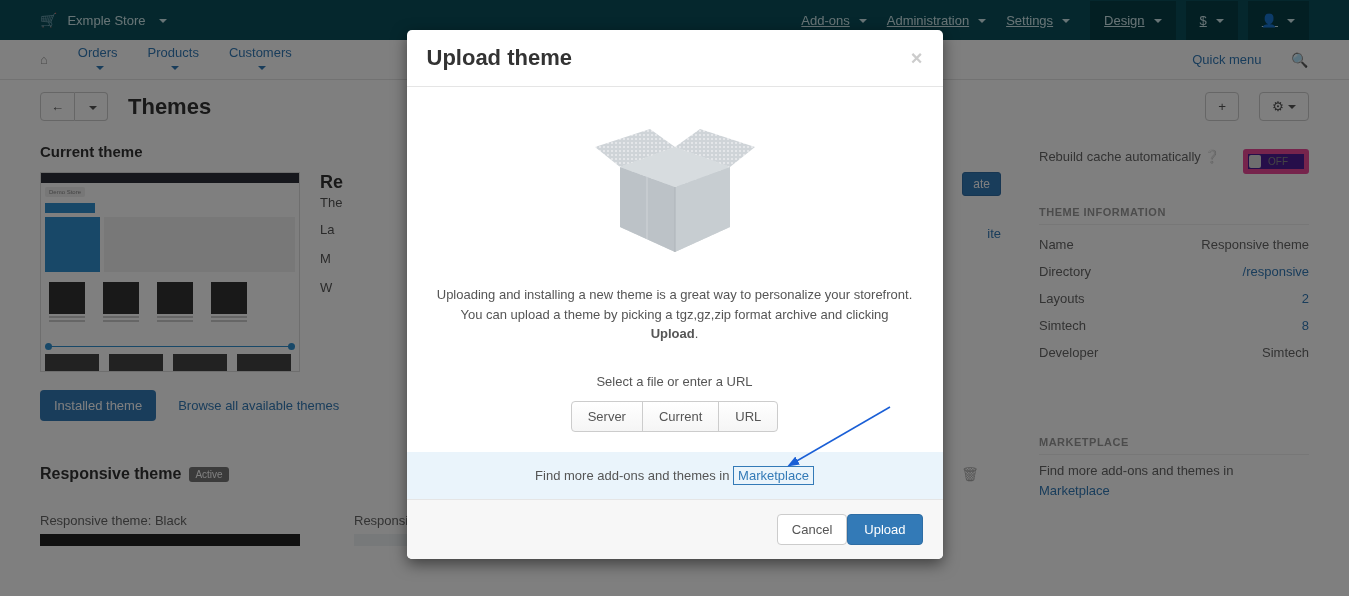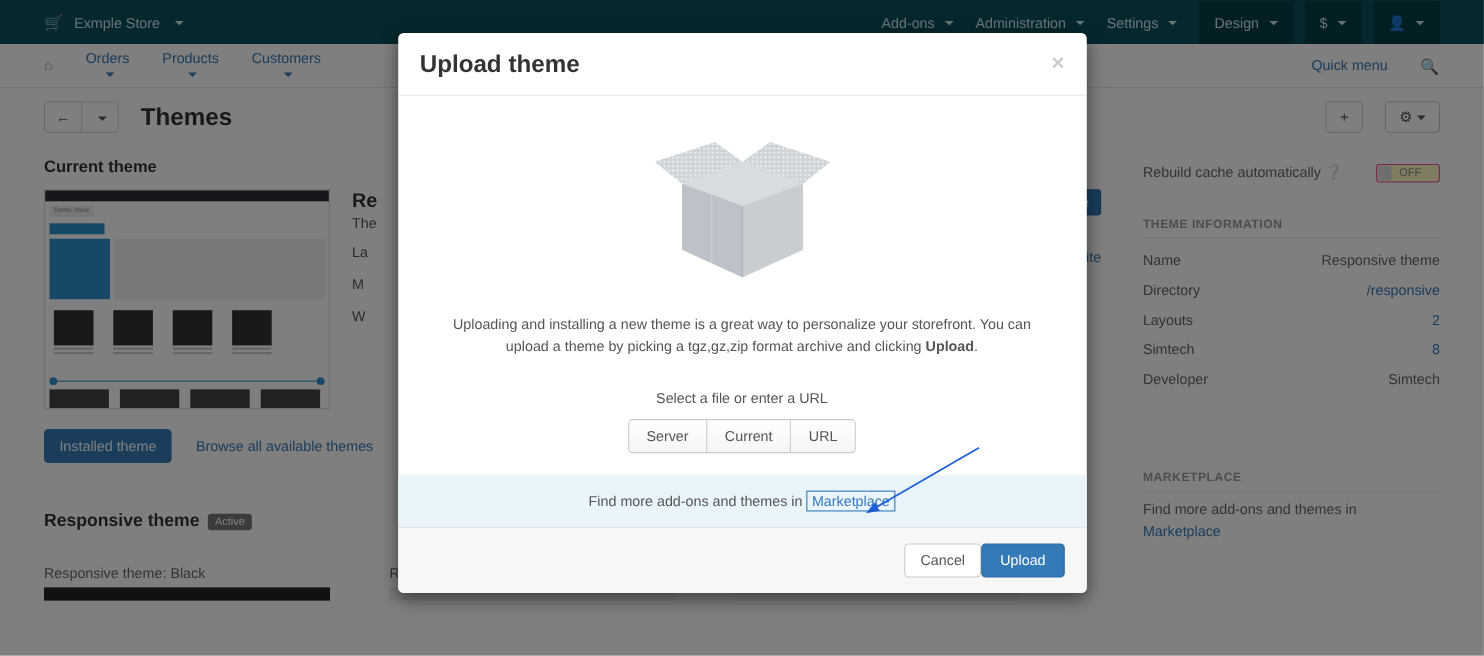--- a/index.html
+++ b/index.html
@@ -4,21 +4,21 @@
 <style>
 * { box-sizing: border-box; margin: 0; padding: 0; }
 body { font-family: Arial, Helvetica, sans-serif; font-size: 13px; color: #333; background: #fff; width: 1349px; height: 596px; overflow: hidden; position: relative; }
 
 
 .topbar { background: #0a4f5a; height: 40px; display: flex; align-items: center; padding: 0 40px; color: #cfe8ec; }
 .topbar .store { display: flex; align-items: center; gap: 10px; }
 .topbar .cart-icon { font-size: 14px; color: #cfe8ec; }
 .topbar .spacer { flex: 1; }
 .topbar .right { display: flex; align-items: center; gap: 20px; }
-.topbar .menu-item { display: flex; align-items: center; gap: 5px; font-size: 13px; cursor: pointer; }
+.topbar .menu-item { display: flex; align-items: center; gap: 5px; font-size: 13px; cursor: pointer; text-decoration: underline; }
 .topbar .design { background: #073e47; padding: 12px 14px; }
 .topbar .sep-block { background: #073e47; padding: 12px 14px; margin-left: -10px; }
 .caret::after { content: ""; display: inline-block; border-top: 4px solid currentColor; border-left: 4px solid transparent; border-right: 4px solid transparent; margin-left: 4px; vertical-align: middle; }
 
 
 .subnav { background: #fff; border-bottom: 1px solid #e5e5e5; height: 40px; display: flex; align-items: center; padding: 0 40px; gap: 30px; }
 .subnav .home-icon { color: #999; font-size: 13px; }
 .subnav .nav-link { color: #337ab7; font-size: 13px; cursor: pointer; display: flex; align-items: center; flex-direction: column; }
 .subnav .spacer { flex: 1; }
 .subnav .quick { color: #337ab7; }
@@ -79,31 +79,31 @@
 .variant-row { display: flex; gap: 54px; margin-top: 30px; }
 .variant { width: 260px; }
 .variant .vtitle { color: #666; font-size: 13px; margin-bottom: 6px; }
 .variant .vthumb { height: 12px; background: #222; }
 .variant .vthumb.light { background: #eef2f5; }
 
 
 .side-block { margin-bottom: 26px; }
 .side-row { display: flex; justify-content: space-between; align-items: flex-start; padding: 6px 0; font-size: 13px; color: #666; }
 .side-h { font-size: 11px; color: #999; letter-spacing: 0.5px; font-weight: bold; border-bottom: 1px solid #eee; padding-bottom: 6px; margin-bottom: 6px; }
-.toggle-off { border: 1px solid #ec4899; border-radius: 3px; padding: 2px 16px 2px 20px; font-size: 10px; color: #888; position: relative; background: #fef9c3; }
+.toggle-off { border: 5px solid #ec4899; border-radius: 3px; padding: 2px 16px 2px 20px; font-size: 10px; color: #888; position: relative; background: #4c1d95; }
 .toggle-off::before { content: ""; position: absolute; left: 1px; top: 1px; bottom: 1px; width: 12px; background: #ddd; border-radius: 2px; }
 .help-icon { color: #999; }
 .link { color: #337ab7; cursor: pointer; }
 .text-right { text-align: right; }
 
 
 .overlay { position: absolute; inset: 0; background: rgba(0,0,0,0.5); }
 
 
-.modal { position: absolute; top: 30px; left: 50%; transform: translateX(-50%); width: 626px; background: #fff; border-radius: 5px; box-shadow: 0 5px 15px rgba(0,0,0,0.5); overflow: hidden; }
+.modal { position: absolute; top: 30px; left: 50%; transform: translateX(-50%); width: 536px; background: #fff; border-radius: 5px; box-shadow: 0 5px 15px rgba(0,0,0,0.5); overflow: hidden; }
 .modal-header { padding: 15px 20px; border-bottom: 1px solid #e5e5e5; display: flex; align-items: center; }
 .modal-title { font-size: 22px; font-weight: bold; color: #333; }
 .modal-close { margin-left: auto; color: #ccc; font-size: 20px; cursor: pointer; font-weight: bold; }
 .modal-body { padding: 30px 30px 20px 30px; text-align: center; color: #555; }
 .box-svg { margin: 0 auto 28px auto; display: block; }
 .modal-text { font-size: 13px; line-height: 1.5; margin-bottom: 30px; }
 .modal-text .upl { font-weight: bold; }
 .modal-select { font-size: 13px; margin-bottom: 12px; }
 .file-btns { display: inline-flex; border: 1px solid #ccc; border-radius: 4px; overflow: hidden; background: linear-gradient(#fff, #f5f5f5); }
 .file-btns .fbtn { padding: 7px 16px; border-right: 1px solid #ccc; cursor: pointer; font-size: 13px; color: #555; }

